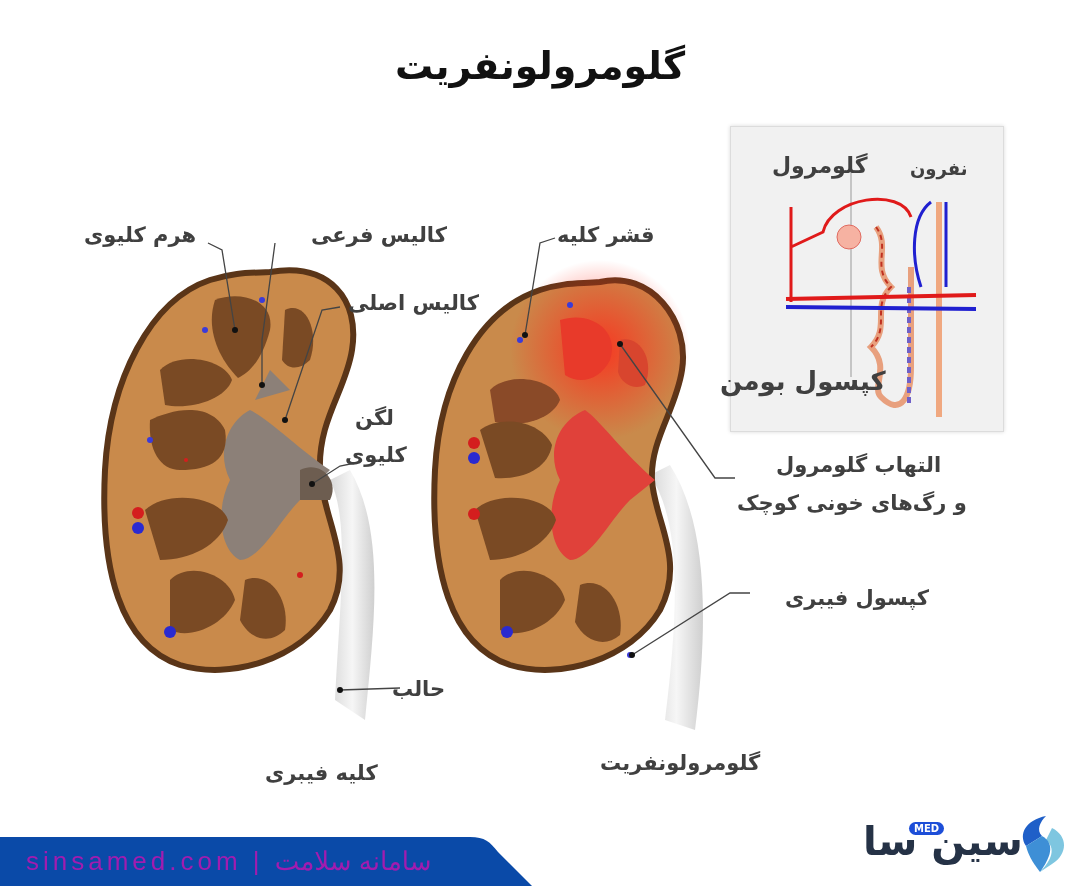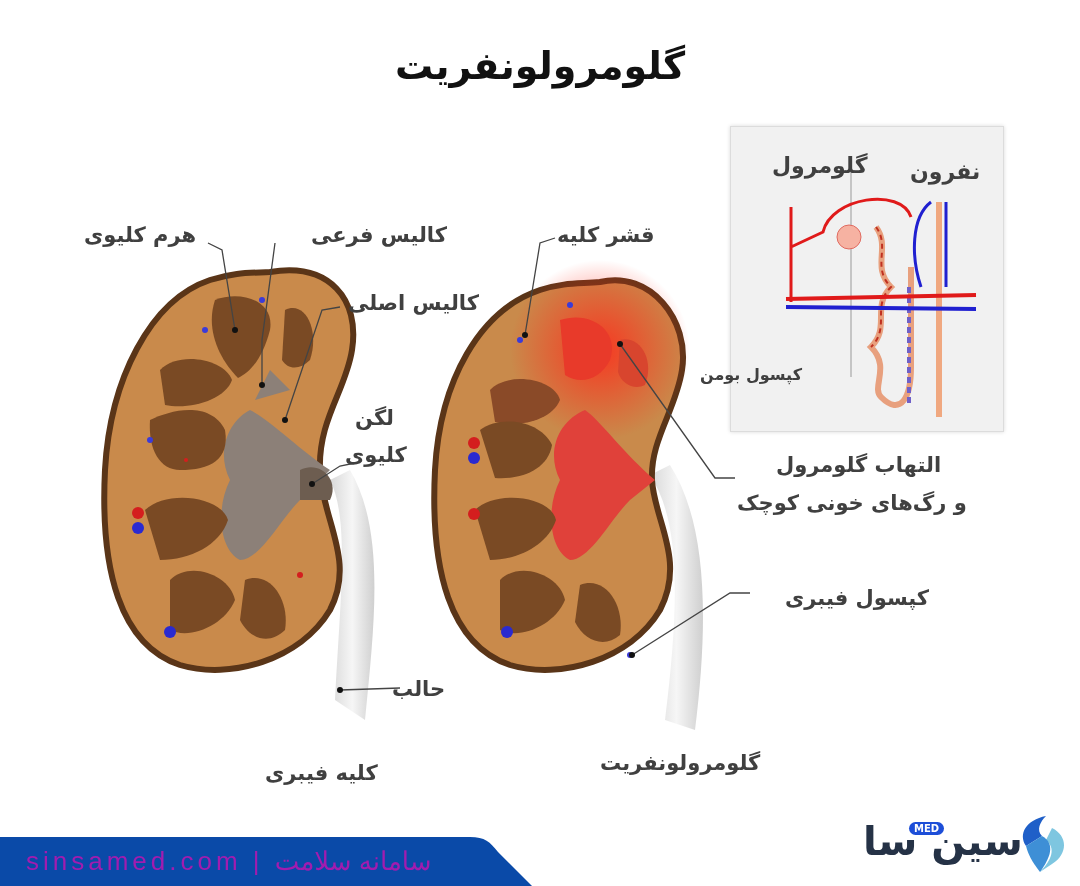--- a/index.html
+++ b/index.html
@@ -114,23 +114,23 @@
     <path d="M145 100 C160 120 140 140 160 160 C140 180 160 200 140 220 C160 240 140 260 150 270 C170 290 180 270 180 240 L180 140" stroke="#e8a07e" stroke-width="6" fill="none"></path>
     <path d="M145 100 C160 120 140 140 160 160 C140 180 160 200 140 220" stroke="#c03020" stroke-width="2" fill="none" stroke-dasharray="5 4"></path>
     <path d="M208 75 L208 290" stroke="#f0a880" stroke-width="6"></path>
     <path d="M215 75 L215 160 M200 75 C180 90 180 130 190 160" stroke="#2020d0" stroke-width="3" fill="none"></path>
     <path d="M178 160 L178 280" stroke="#7060c8" stroke-width="4" stroke-dasharray="6 4"></path>
     <line x1="55" y1="172" x2="245" y2="168" stroke="#e01a1a" stroke-width="4"></line>
     <line x1="55" y1="180" x2="245" y2="182" stroke="#2020d0" stroke-width="4"></line>
   </svg>
 </div>
 
-<div class="lbl" style="left:910px;top:158px;font-size:22px;text-align:right;">نفرون</div>
+<div class="lbl" style="left:910px;top:158px;font-size:18px;text-align:right;">نفرون</div>
 <div class="lbl" style="left:772px;top:152px;font-size:22px;">گلومرول</div>
-<div class="lbl" style="left:700px;top:365px;font-size:16px;">کپسول بومن</div>
+<div class="lbl" style="left:720px;top:365px;font-size:26px;">کپسول بومن</div>
 
 <div class="lbl" style="left:84px;top:222px;">هرم کلیوی</div>
 <div class="lbl" style="left:263px;top:222px;margin-left:48px;">کالیس فرعی</div>
 <div class="lbl" style="left:348px;top:290px;">کالیس اصلی</div>
 <div class="lbl" style="left:355px;top:405px;">لگن</div>
 <div class="lbl" style="left:345px;top:442px;">کلیوی</div>
 <div class="lbl" style="left:392px;top:676px;">حالب</div>
 <div class="lbl" style="left:265px;top:760px;">کلیه فیبری</div>
 
 <div class="lbl" style="left:557px;top:222px;">قشر کلیه</div>

